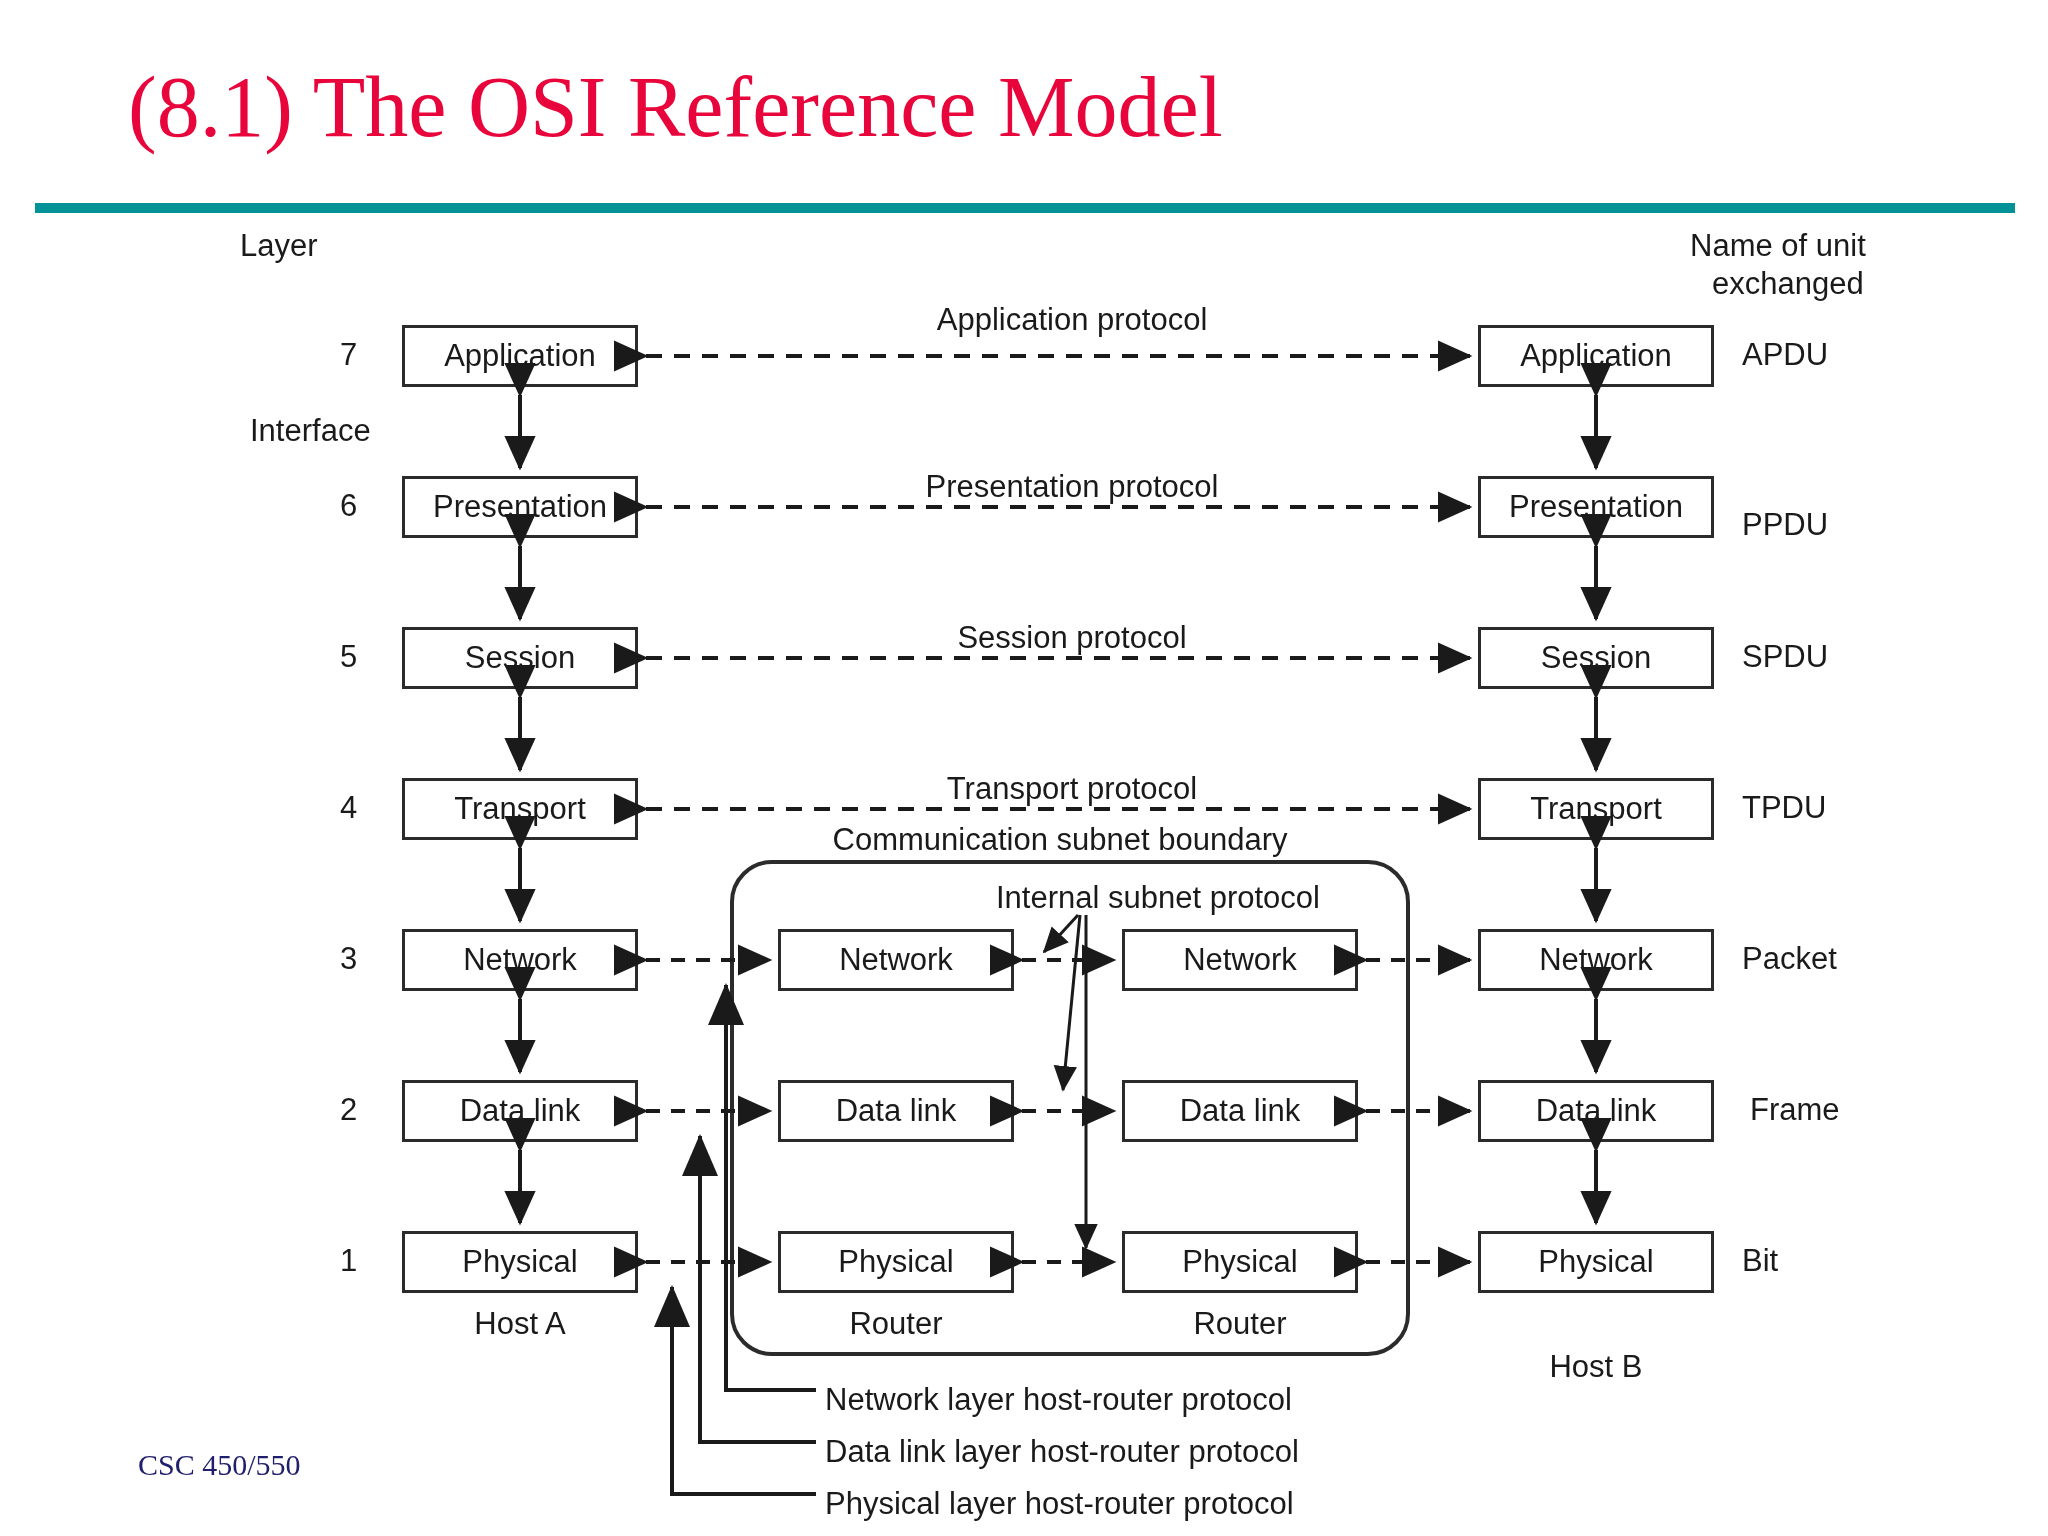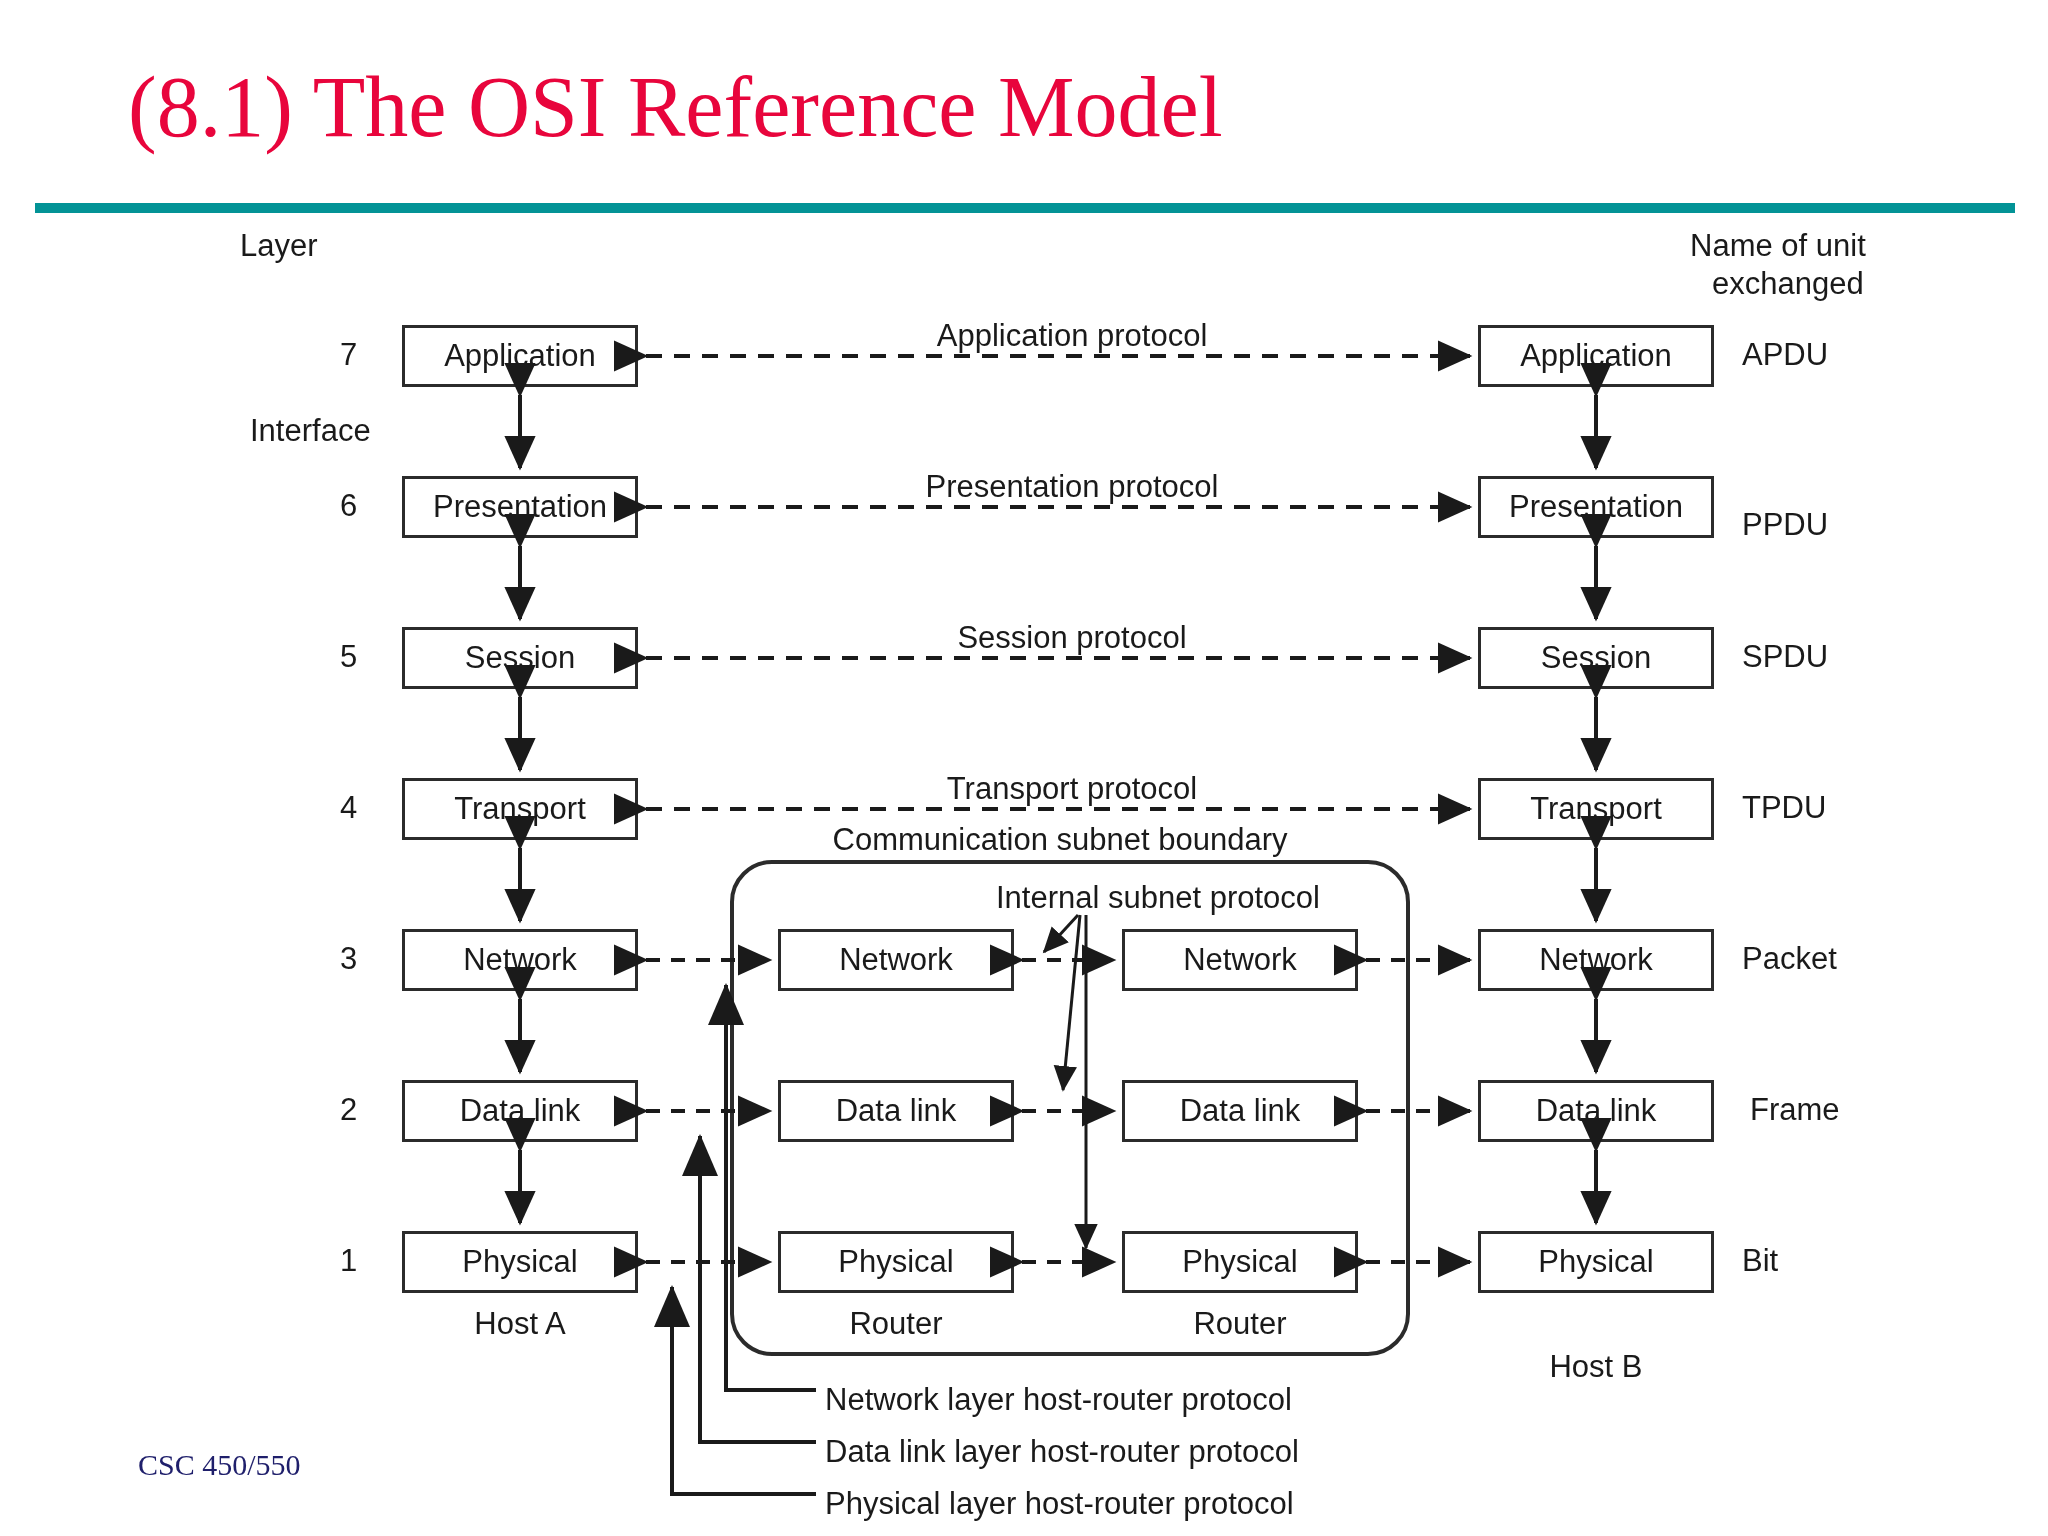--- a/index.html
+++ b/index.html
@@ -94,21 +94,21 @@
   <div class="dtxt c" style="left:1596px;top:1306px;margin-top:43px;">Host B</div>
 
   <div class="dtxt" style="left:1742px;top:337px;">APDU</div>
   <div class="dtxt" style="left:1742px;top:507px;">PPDU</div>
   <div class="dtxt" style="left:1742px;top:639px;">SPDU</div>
   <div class="dtxt" style="left:1742px;top:790px;">TPDU</div>
   <div class="dtxt" style="left:1742px;top:941px;">Packet</div>
   <div class="dtxt" style="left:1742px;top:1092px;margin-left:8px;">Frame</div>
   <div class="dtxt" style="left:1742px;top:1243px;">Bit</div>
 
-  <div class="dtxt c" style="left:1072px;top:318px;">Application protocol</div>
+  <div class="dtxt c" style="left:1072px;top:302px;">Application protocol</div>
   <div class="dtxt c" style="left:1072px;top:469px;">Presentation protocol</div>
   <div class="dtxt c" style="left:1072px;top:620px;">Session protocol</div>
   <div class="dtxt c" style="left:1072px;top:771px;">Transport protocol</div>
 
   <div class="dtxt c" style="left:1060px;top:822px;">Communication subnet boundary</div>
   <div class="subnet" style="left:730px;top:860px;width:680px;height:496px;"></div>
   <div class="dtxt c" style="left:1158px;top:880px;">Internal subnet protocol</div>
 
   <div class="lbox" style="left:778px;top:929px;width:236px;height:62px;">Network</div>
   <div class="lbox" style="left:778px;top:1080px;width:236px;height:62px;">Data link</div>

